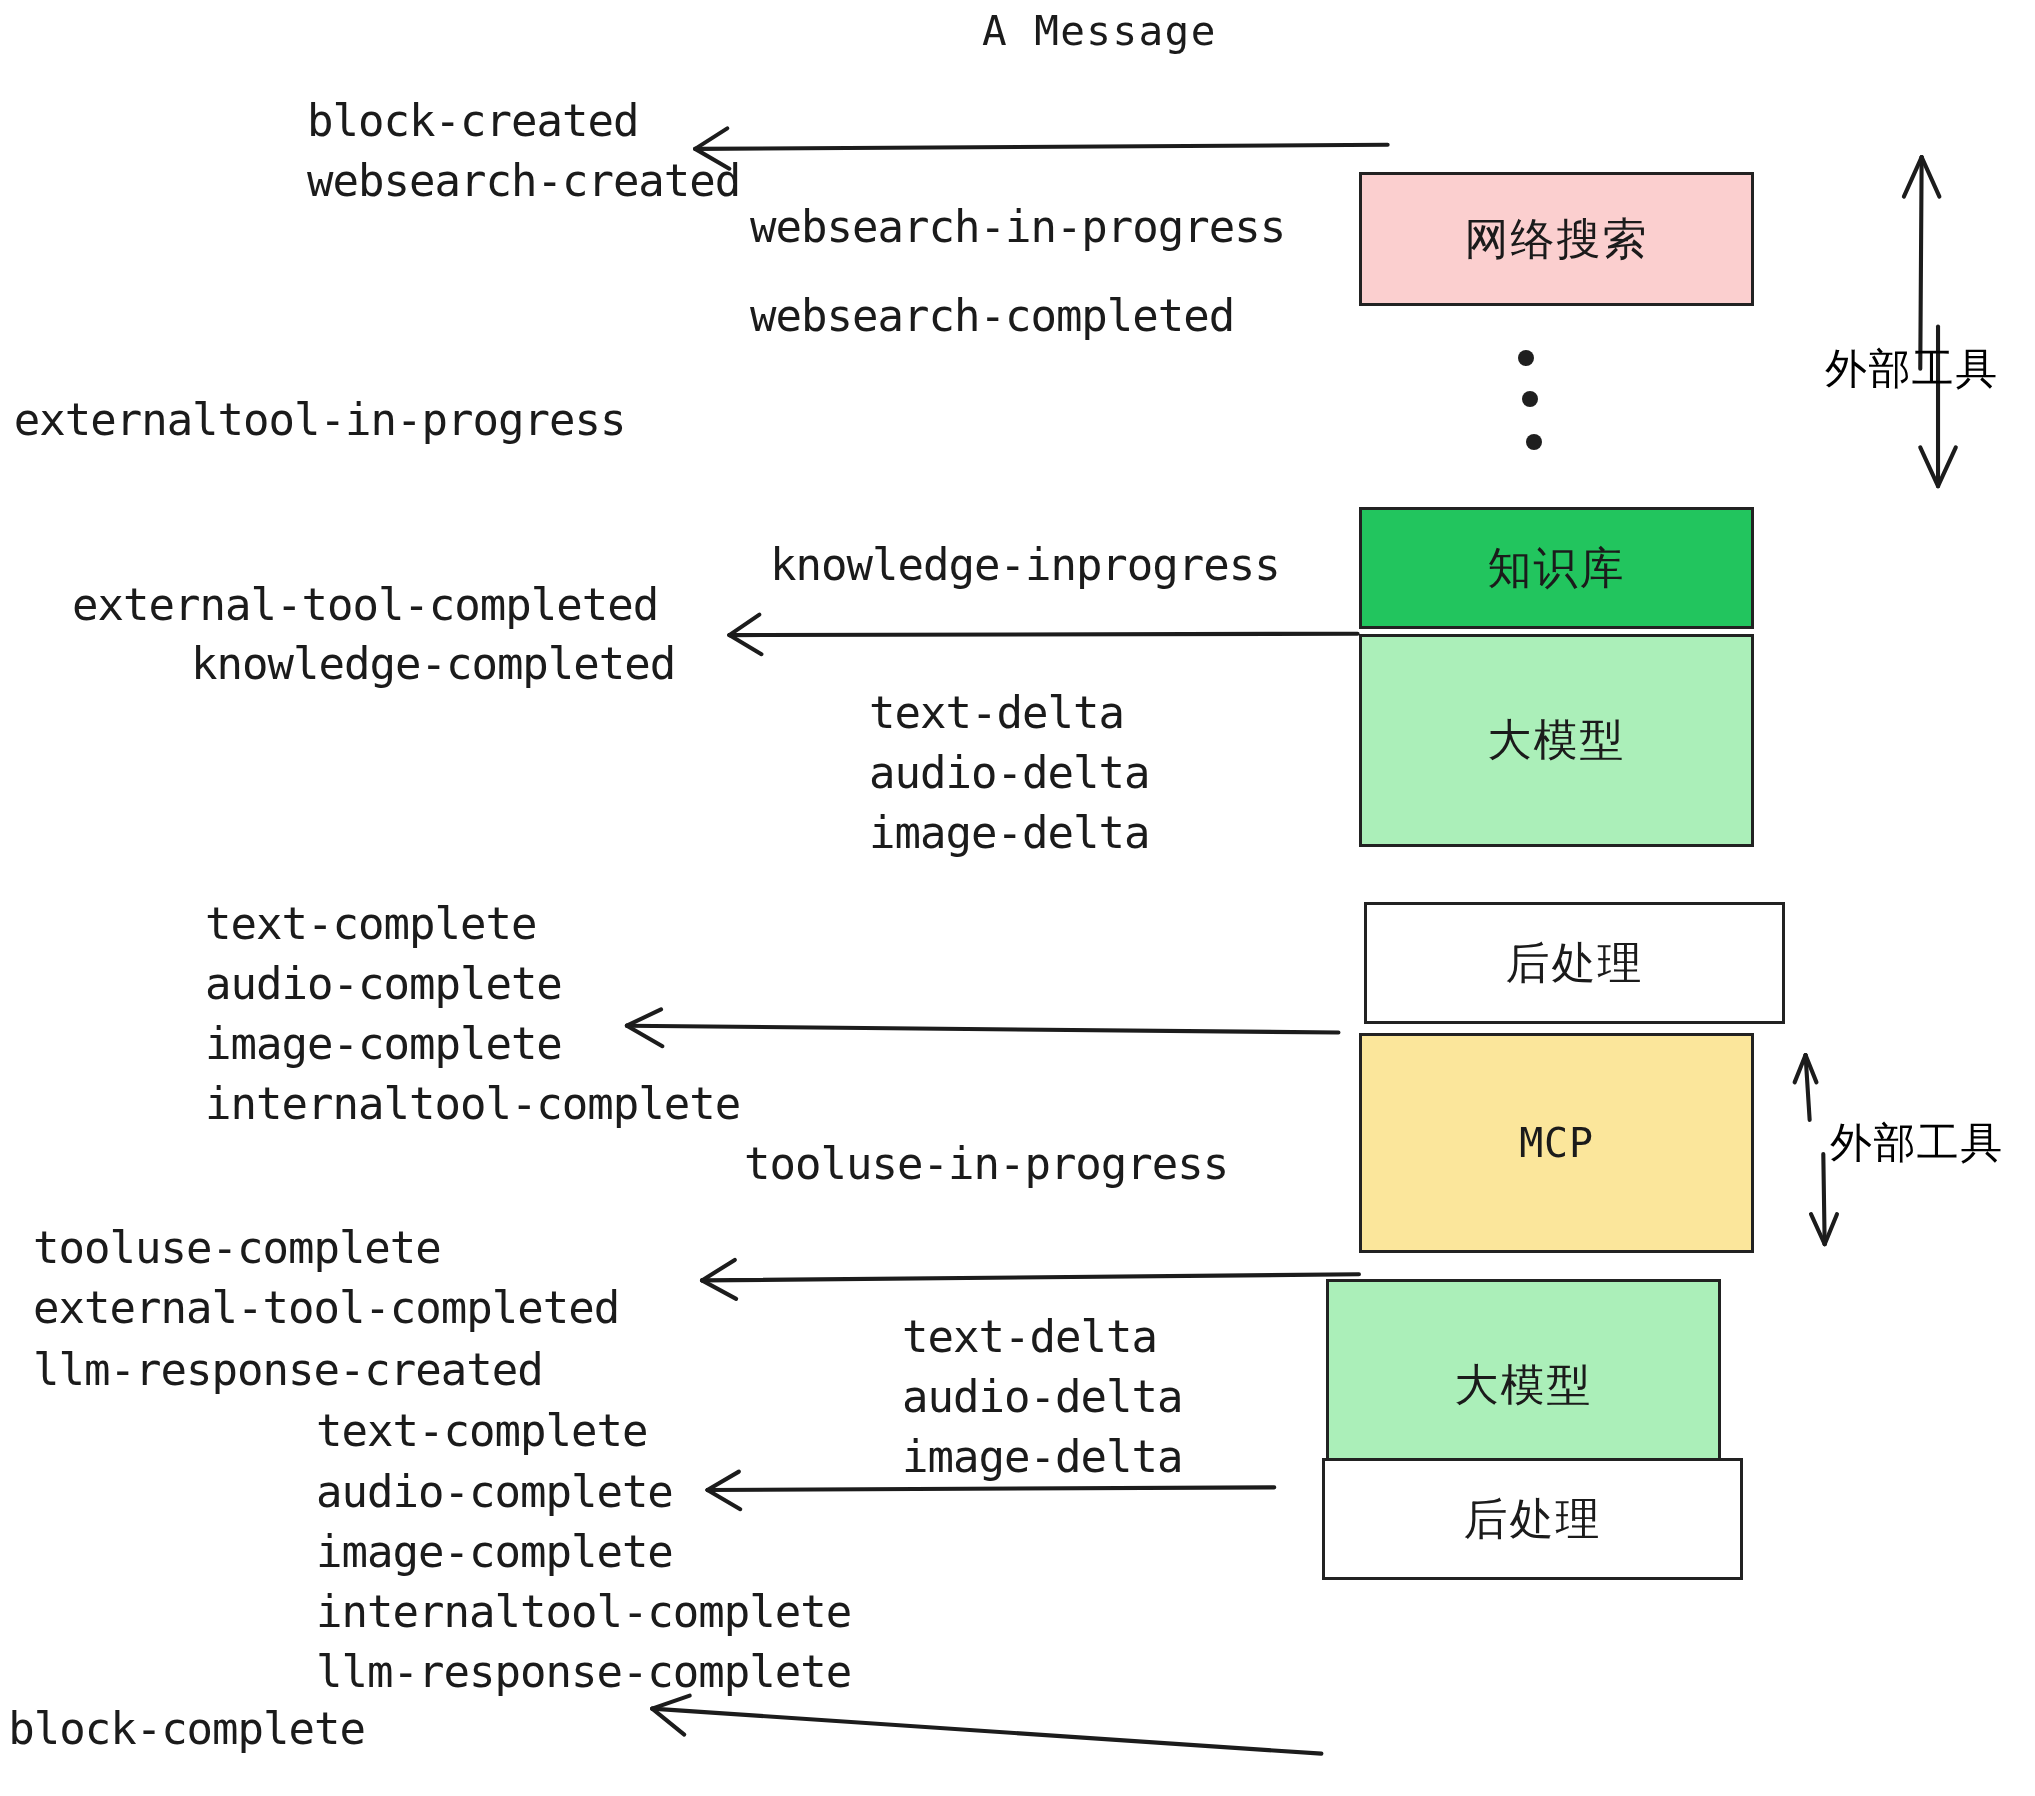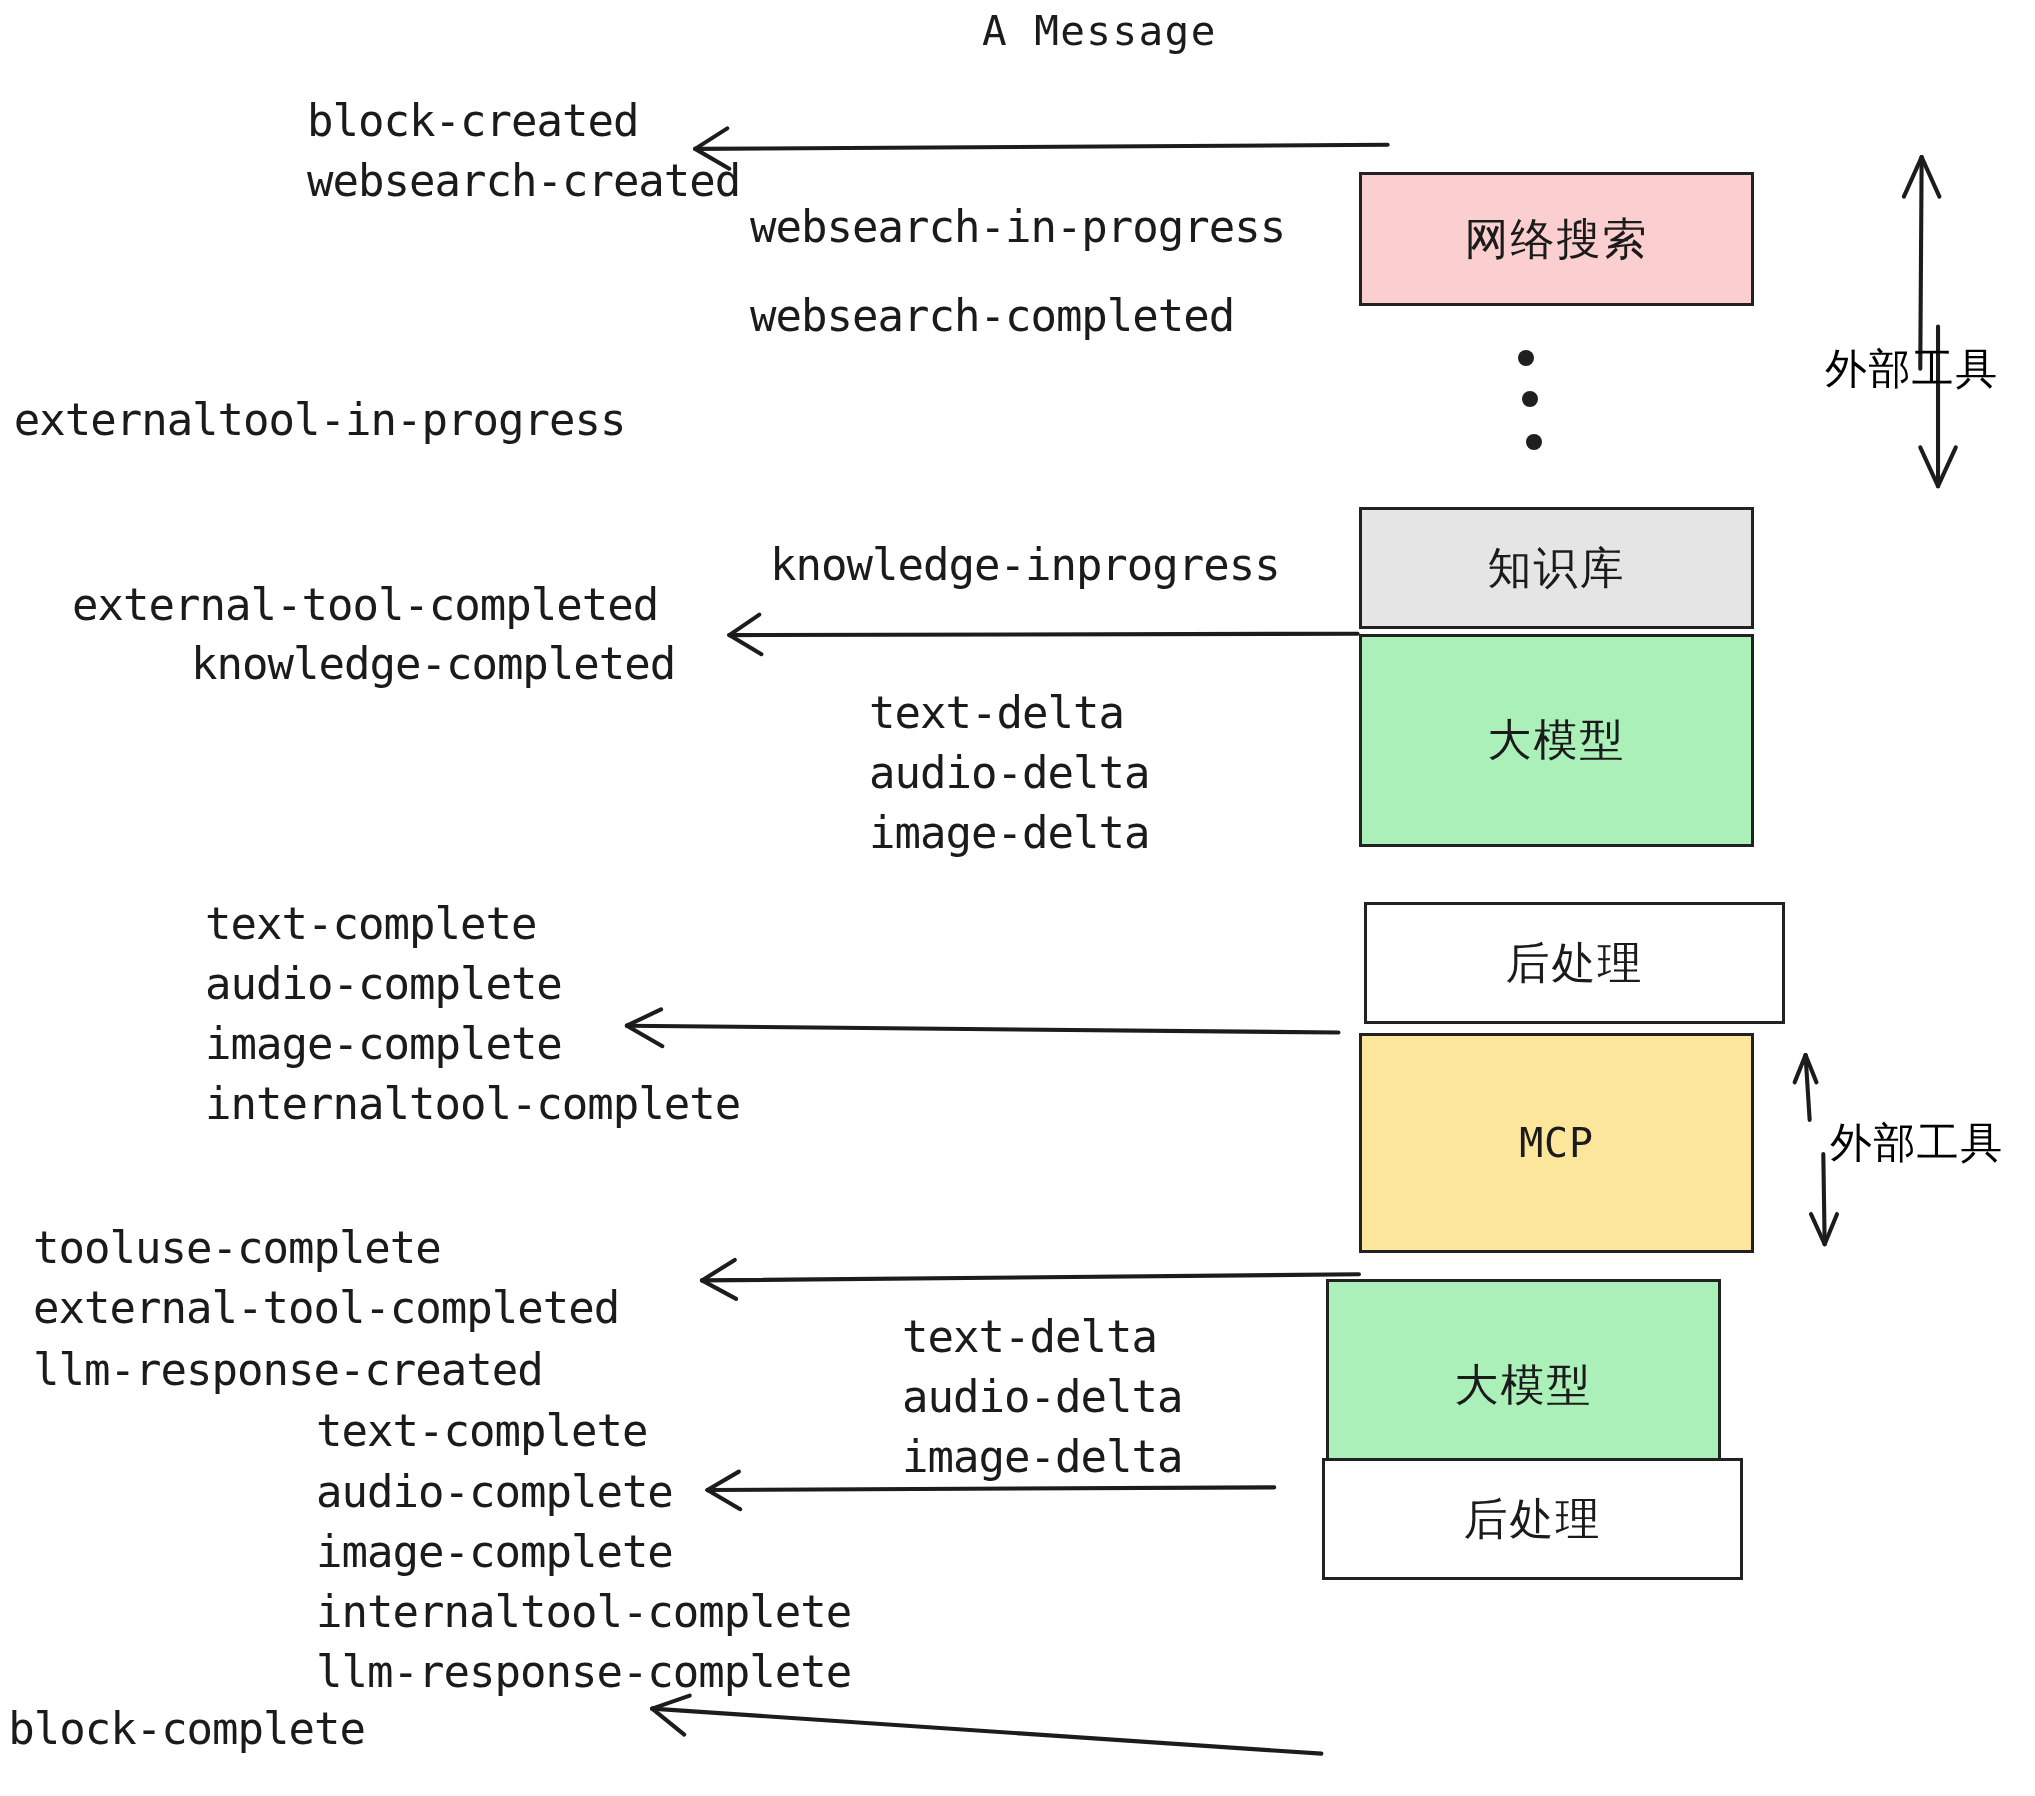--- a/index.html
+++ b/index.html
@@ -53,21 +53,21 @@
 <body>
 
 <div class="stage">
 
   <div class="title" style="left:982px;top:6.8px;">A Message</div>
 
   <div class="box box-cn" style="left:1359px;top:172px;width:395px;height:134px;background:#FBCFCF;">
     <span>网络搜索</span>
   </div>
 
-  <div class="box box-cn" style="left:1359px;top:507px;width:395px;height:122px;background:#e5e5e5;">
+  <div class="box box-cn" style="left:1359px;top:507px;width:395px;height:122px;background:#22c55e;">
     <span>知识库</span>
   </div>
 
   <div class="box box-cn" style="left:1359px;top:634px;width:395px;height:213px;background:#ABEFB9;">
     <span>大模型</span>
   </div>
 
   <div class="box box-cn" style="left:1364px;top:902px;width:421px;height:122px;background:#FFFFFF;">
     <span>后处理</span>
   </div>
@@ -179,20 +179,21 @@
   <div class="lbl" style="left:869px;top:811px;">image-delta</div>
 
   <div class="lbl" style="left:205px;top:902px;">text-complete</div>
 
   <div class="lbl" style="left:205px;top:962px;">audio-complete</div>
 
   <div class="lbl" style="left:205px;top:1022px;">image-complete</div>
 
   <div class="lbl" style="left:205px;top:1082px;">internaltool-complete</div>
 
+  <div class="lbl" style="left:744px;top:1142px;">tooluse-in-progress</div>
 
   <div class="lbl" style="left:33px;top:1226px;">tooluse-complete</div>
 
   <div class="lbl" style="left:33px;top:1286px;">external-tool-completed</div>
 
   <div class="lbl" style="left:33px;top:1348px;">llm-response-created</div>
 
   <div class="lbl" style="left:902px;top:1315px;">text-delta</div>
 
   <div class="lbl" style="left:902px;top:1375px;">audio-delta</div>

